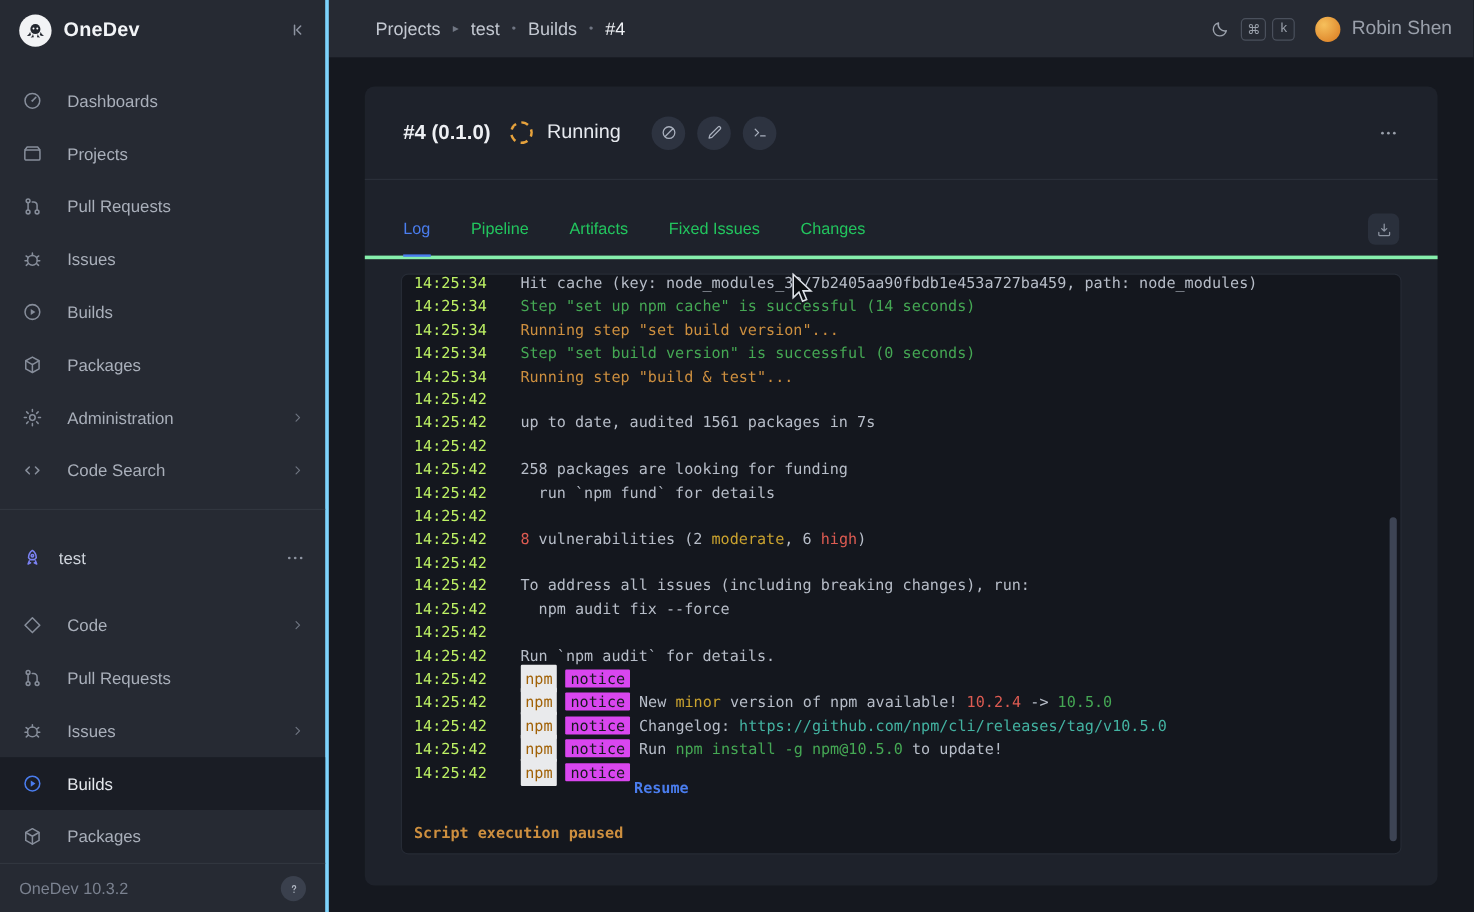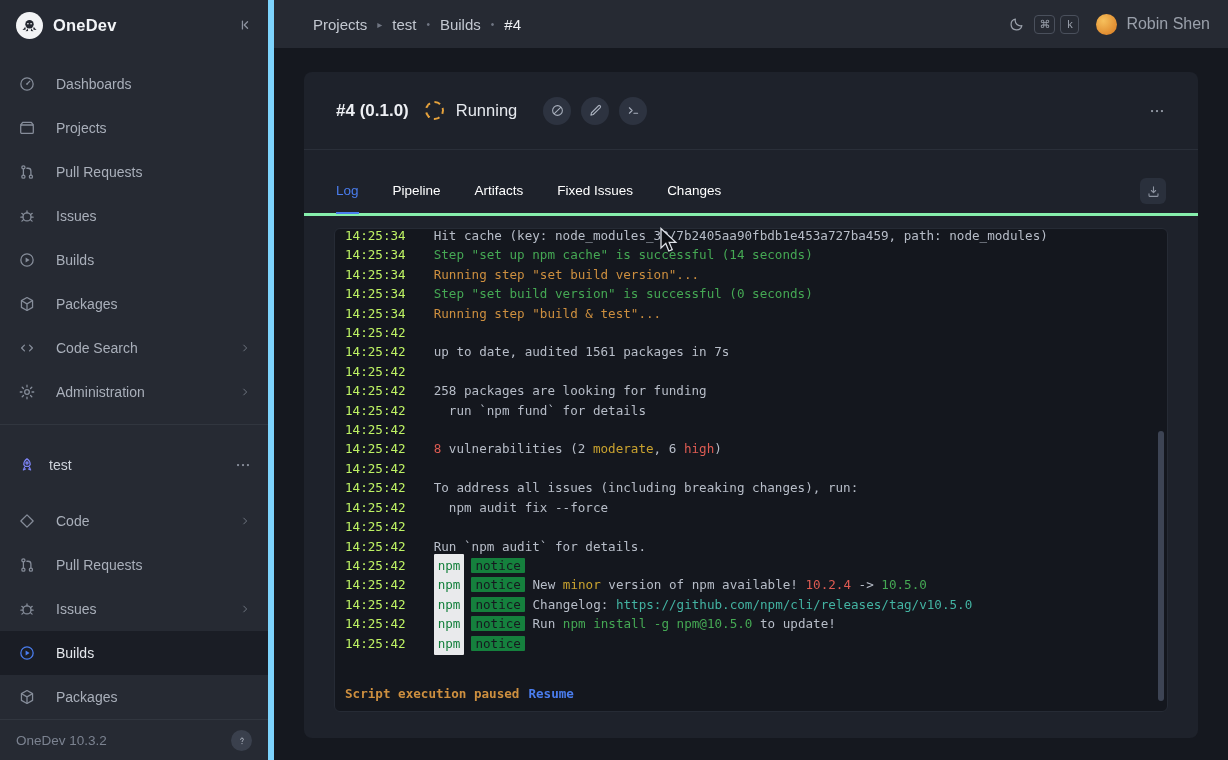--- a/index.html
+++ b/index.html
@@ -9,21 +9,21 @@
     background: #15181f;
     font-family: "Liberation Sans", sans-serif;
     overflow: hidden;
     color: #a9afba;
   }
   .icon { display:inline-flex; align-items:center; justify-content:center; flex:0 0 auto; }
 
   
   .sidebar {
     position:absolute; left:0; top:0; width:274px; height:760px;
-    background:#262a33; border-right:6px solid #7dd3fc;
+    background:#262a33; border-right:3px solid #7dd3fc;
     display:flex; flex-direction:column; z-index:2;
   }
   .side-header { height:50px; display:flex; align-items:center; gap:10px; padding:0 14px 0 16px; flex:0 0 auto; }
   .logo-circle { width:27px; height:27px; border-radius:50%; background:#f2f3f5; display:flex; align-items:center; justify-content:center; cursor:pointer; }
   .app-name { color:#f2f4f7; font-size:16.5px; font-weight:700; letter-spacing:.2px; flex:1; }
   .collapse { color:#8d93a0; cursor:pointer; }
 
   .side-nav { padding-top:12px; flex:0 0 auto; }
   .side-item { height:44px; display:flex; align-items:center; gap:20px; padding:0 16px 0 18px; cursor:pointer; }
   .side-item .icon { color:#868d9a; }
@@ -68,46 +68,46 @@
   .card-header { height:78px; display:flex; align-items:center; padding:0 32px; border-bottom:1px solid #2a2f39; flex:0 0 auto; }
   .build-title { color:#edeff3; font-size:17px; font-weight:700; }
   .spinner { width:19px; height:19px; border:2.6px dashed #e6a23c; border-radius:50%; margin-left:16px; }
   .build-status { color:#e7eaef; font-size:16.5px; margin-left:12px; }
   .build-actions { display:flex; gap:10px; margin-left:26px; }
   .round-btn { width:28px; height:28px; border-radius:50%; background:#2d3340; border:none; color:#a9b0bd; display:flex; align-items:center; justify-content:center; cursor:pointer; }
   .more-btn { margin-left:auto; color:#9aa0ab; cursor:pointer; }
 
   .tabs-row { display:flex; align-items:flex-end; padding:0 32px; margin-top:28px; border-bottom:3px solid #86efac; flex:0 0 auto; }
   .tabs { display:flex; gap:34px; }
-  .tab { color:#ffffff; font-size:13.5px; padding-bottom:15px; position:relative; cursor:pointer; white-space:nowrap; }
+  .tab { color:#22c55e; font-size:13.5px; padding-bottom:15px; position:relative; cursor:pointer; white-space:nowrap; }
   .tab.active { color:#4a7dee; }
   .tab.active::after { content:""; position:absolute; left:0; right:0; bottom:-1px; height:2px; background:#4a7dee; }
   .download-btn { margin-left:auto; width:26px; height:26px; border-radius:6px; background:#2a303c; color:#8d94a1; margin-bottom:9px; cursor:pointer; }
 
   
   .log-panel {
     flex:1; margin:12px 30px 26px; background:#14171e;
     border:1px solid #262b35; border-radius:6px; position:relative; overflow:hidden;
     font-family:"DejaVu Sans Mono", monospace; font-size:12.6px;
   }
   .log-body { padding:4px 10px 40px; height:100%; overflow:hidden; }
   .log-line { display:flex; line-height:19.4px; white-space:pre; }
   .log-line:first-child { margin-top:-7px; }
   .log-time { color:#bef264; margin-right:28px; flex:0 0 auto; }
   .seg-default { color:#b7bdc8; }
   .seg-green { color:#45a854; }
   .seg-orange { color:#cd8f3f; }
   .seg-red { color:#dd5b52; }
   .seg-yellow { color:#c9a22f; }
   .seg-link { color:#43b3a2; cursor:pointer; }
-  .badge-npm { background:#e9eaec; color:#15803d; padding:4px 4px; border-radius:1px; }
-  .badge-notice { background:#15803d; color:#16191f; padding:0 4px; margin-left:7px; border-radius:1px; }
+  .badge-npm { background:#e9eaec; color:#a16207; padding:4px 4px; border-radius:1px; }
+  .badge-notice { background:#d946ef; color:#16191f; padding:0 4px; margin-left:7px; border-radius:1px; }
 
   .log-status { position:absolute; left:10px; bottom:10px; display:flex; gap:9px; }
-  .status-msg { color:#cd8f3f; font-weight:700; }
+  .status-msg { color:#cd8f3f; font-weight:700;margin-top:37px; }
   .resume-link { color:#4a7dee; font-weight:700; cursor:pointer; }
 
   .log-scrollbar { position:absolute; right:3px; top:42%; height:56%; width:6px; border-radius:3px; background:#3d4454; cursor:grab; }
 
   
   .cursor { position:absolute; left:658px; top:227px; z-index:50; pointer-events:none; }
 </style>
 </head>
 <body>
 
@@ -190,38 +190,38 @@
           <svg viewBox="0 0 24 24" width="18" height="18" fill="none" stroke="currentColor" stroke-width="1.7" stroke-linecap="round" stroke-linejoin="round">
             <path d="M12 3.4l7.4 4.1v9L12 20.6l-7.4-4.1v-9z"></path>
             <path d="M4.8 7.7L12 11.8l7.2-4.1M12 11.8v8.6"></path>
           </svg>
         </span>
         <span class="side-label">Packages</span>
       </div>
       <div class="side-item">
         <span class="icon ">
           <svg viewBox="0 0 24 24" width="18" height="18" fill="none" stroke="currentColor" stroke-width="1.7" stroke-linecap="round" stroke-linejoin="round">
-            <path d="M8.6 8.2L4.8 12l3.8 3.8M15.4 8.2L19.2 12l-3.8 3.8"></path>
-          </svg>
-        </span>
-        <span class="side-label">Code Search</span>
+            <circle cx="12" cy="12" r="3.1"></circle>
+            <path d="M12 3v2.3M12 18.7V21M3 12h2.3M18.7 12H21M5.6 5.6l1.7 1.7M16.7 16.7l1.7 1.7M18.4 5.6l-1.7 1.7M7.3 16.7l-1.7 1.7"></path>
+          </svg>
+        </span>
+        <span class="side-label">Administration</span>
         <span class="icon chev">
           <svg viewBox="0 0 24 24" width="14" height="14" fill="none" stroke="currentColor" stroke-width="1.7" stroke-linecap="round" stroke-linejoin="round">
             <path d="M9.8 7l5 5-5 5"></path>
           </svg>
         </span>
       </div>
       <div class="side-item">
         <span class="icon ">
           <svg viewBox="0 0 24 24" width="18" height="18" fill="none" stroke="currentColor" stroke-width="1.7" stroke-linecap="round" stroke-linejoin="round">
-            <circle cx="12" cy="12" r="3.1"></circle>
-            <path d="M12 3v2.3M12 18.7V21M3 12h2.3M18.7 12H21M5.6 5.6l1.7 1.7M16.7 16.7l1.7 1.7M18.4 5.6l-1.7 1.7M7.3 16.7l-1.7 1.7"></path>
-          </svg>
-        </span>
-        <span class="side-label">Administration</span>
+            <path d="M8.6 8.2L4.8 12l3.8 3.8M15.4 8.2L19.2 12l-3.8 3.8"></path>
+          </svg>
+        </span>
+        <span class="side-label">Code Search</span>
         <span class="icon chev">
           <svg viewBox="0 0 24 24" width="14" height="14" fill="none" stroke="currentColor" stroke-width="1.7" stroke-linecap="round" stroke-linejoin="round">
             <path d="M9.8 7l5 5-5 5"></path>
           </svg>
         </span>
       </div>
     </nav>
 
   <div class="side-divider"></div>
 

